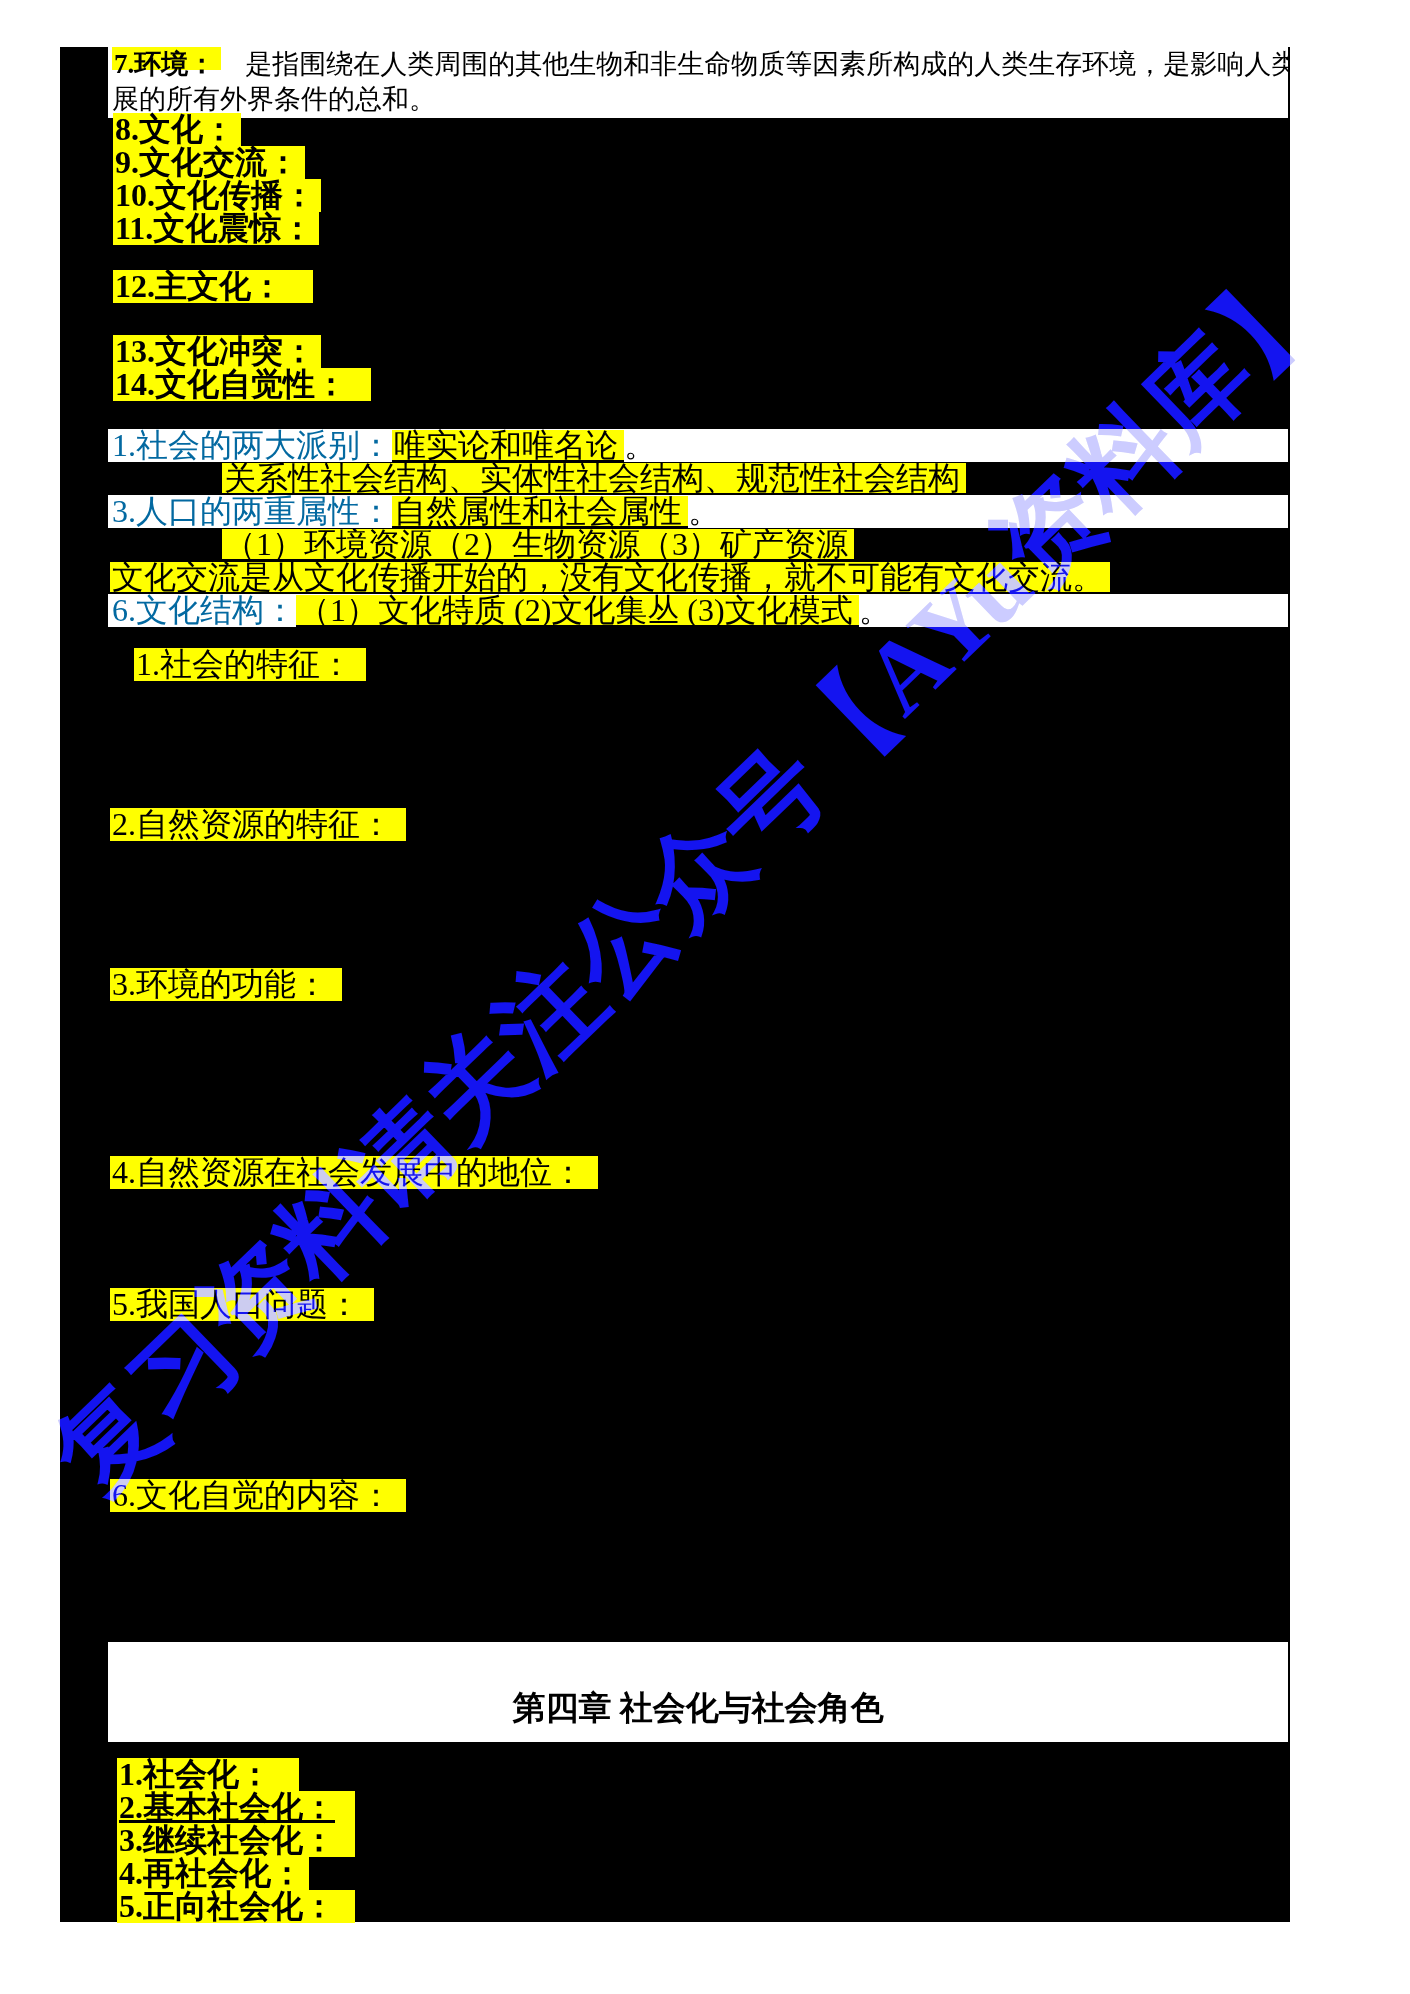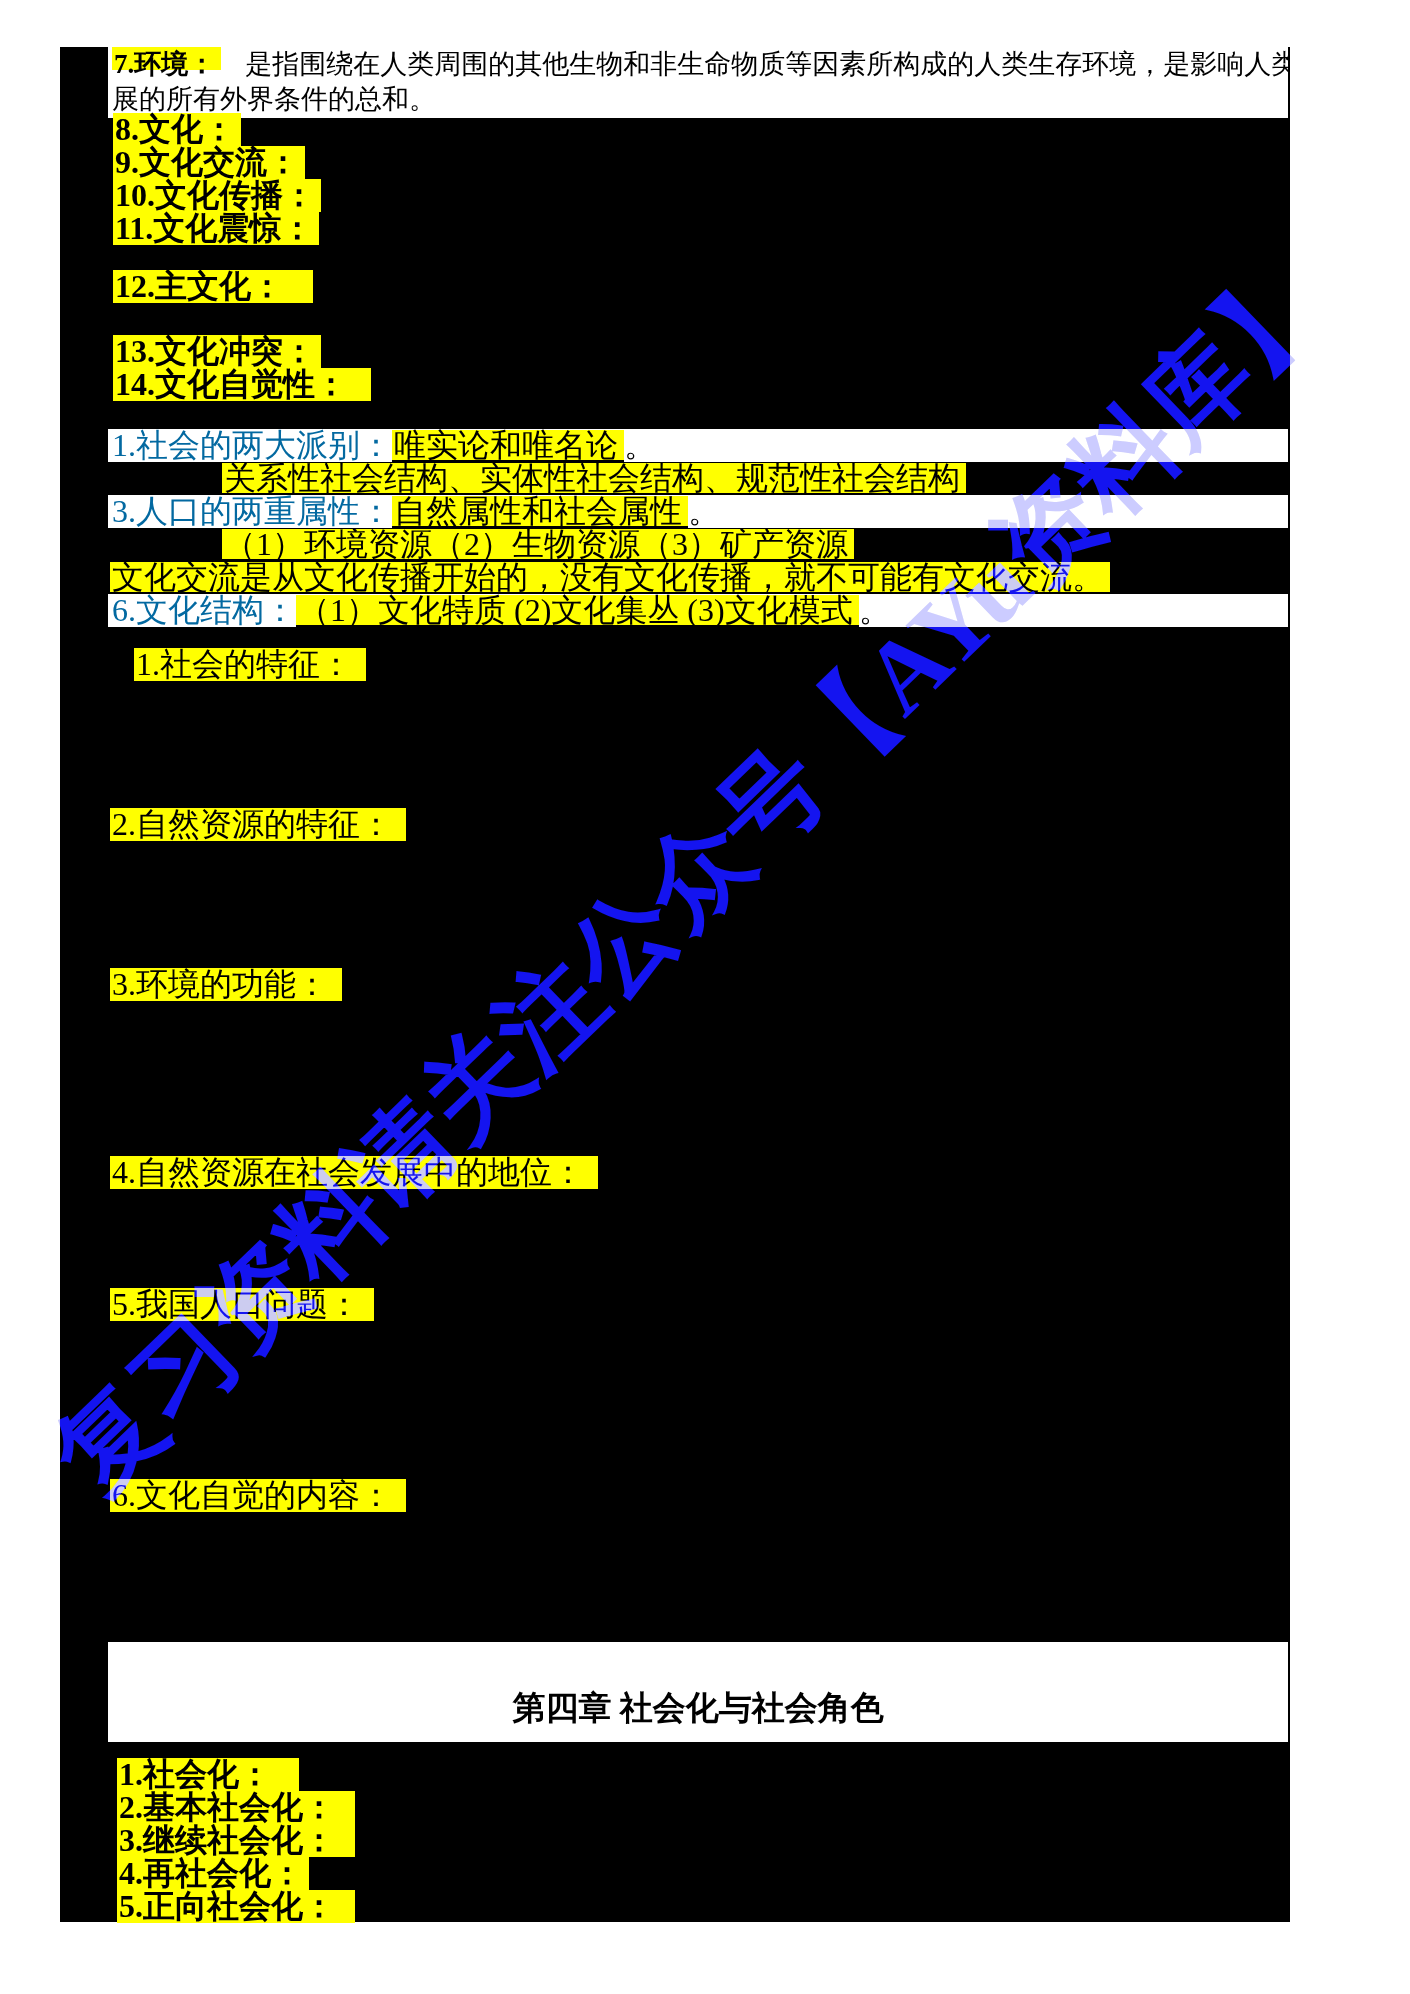--- a/index.html
+++ b/index.html
@@ -85,21 +85,21 @@
   <div class="row" style="left:110px;top:968px;"><span class="hl" style="padding-right:14px;">3.环境的功能：</span></div>
   <div class="row" style="left:110px;top:1156px;text-decoration:underline;"><span class="hl" style="padding-right:14px;">4.自然资源在社会发展中的地位：</span></div>
   <div class="row" style="left:110px;top:1288px;"><span class="hl" style="padding-right:14px;">5.我国人口问题：</span></div>
   <div class="row" style="left:110px;top:1479px;"><span class="hl" style="padding-right:14px;">6.文化自觉的内容：</span></div>
 
   <div class="chapter-band">
     <div class="chapter-title">第四章  社会化与社会角色</div>
   </div>
 
   <div class="row" style="left:117px;top:1758px;"><span class="hl bold" style="padding-right:28px;">1.社会化：</span></div>
-  <div class="row" style="left:117px;top:1791px;"><span class="hl bold" style="padding-right:20px;">2.基本社会化：</span></div>
+  <div class="row" style="left:117px;top:1791px;"><span class="hl bold" style="padding-right:20px;text-decoration:underline;">2.基本社会化：</span></div>
   <div class="row" style="left:117px;top:1824px;text-align:center;"><span class="hl bold" style="padding-right:20px;">3.继续社会化：</span></div>
   <div class="row" style="left:117px;top:1857px;"><span class="hl bold">4.再社会化：</span></div>
   <div class="row" style="left:117px;top:1890px;"><span class="hl bold" style="padding-right:20px;">5.正向社会化：</span></div>
 
   <div class="wm wm-mult">复习资料请关注公众号【AYu资料库】</div>
   <div class="wm wm-screen">复习资料请关注公众号【AYu资料库】</div>
 
 </div>
 
 </body></html>

